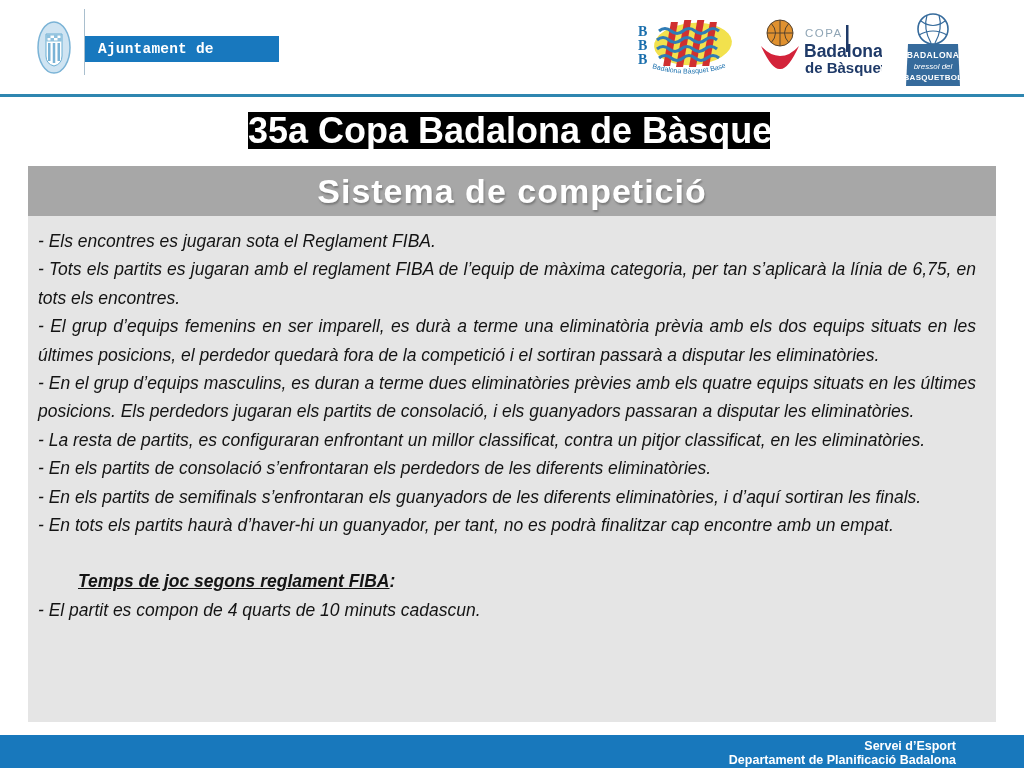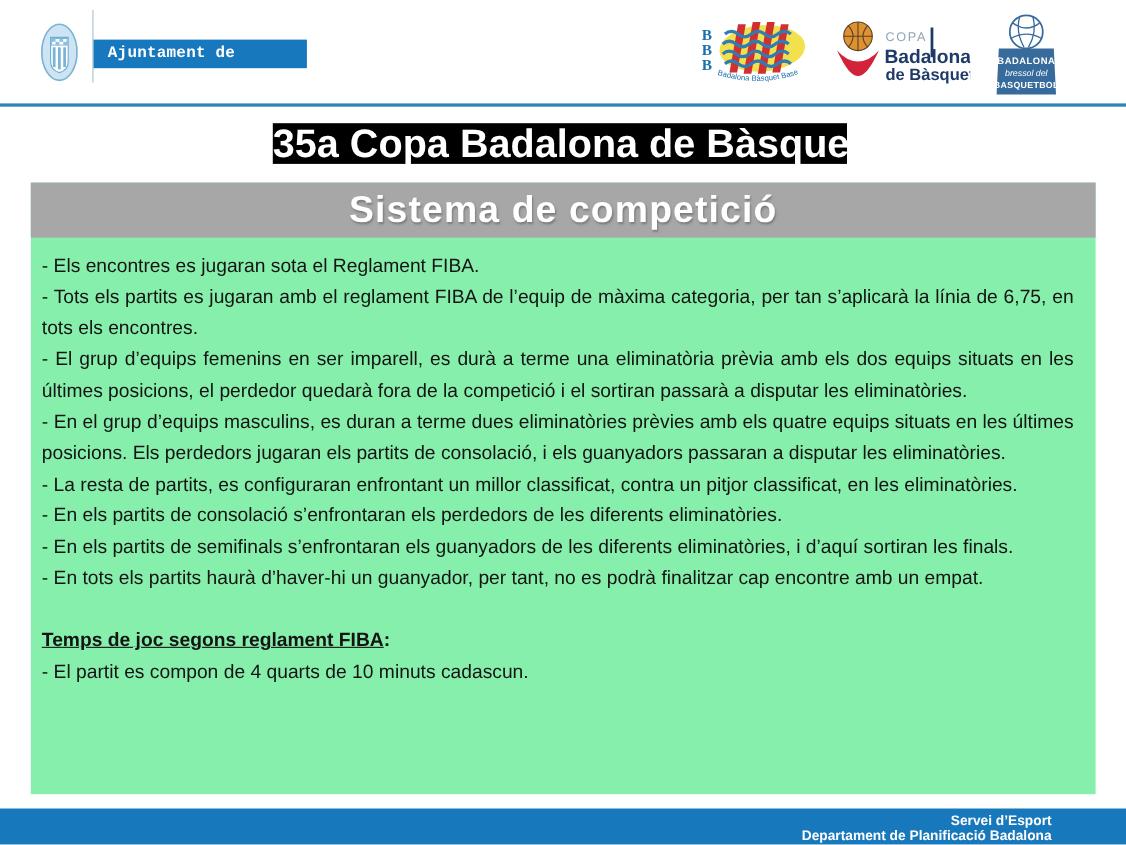--- a/index.html
+++ b/index.html
@@ -17,29 +17,29 @@
   .bressol-logo{position:absolute;left:905px;top:11px;}
 
   .top-rule{position:absolute;left:0;top:94px;width:1024px;height:3px;background:#2e86b0;}
 
   
   .title-bar{position:absolute;left:248px;top:112px;width:522px;height:37px;background:#000;
              color:#fff;font-size:36px;font-weight:bold;text-align:center;line-height:37px;
              white-space:nowrap;}
 
   
-  .box{position:absolute;left:28px;top:166px;width:968px;height:556px;background:#86efac;}
+  .box{position:absolute;left:28px;top:166px;width:968px;height:556px;background:#e5e5e5;}
   .box-header{height:50px;background:#a7a7a7;color:#fff;font-size:34px;font-weight:bold;
               text-align:center;line-height:50px;letter-spacing:1px;
               text-shadow:1px 2px 2px rgba(85,85,85,.55);}
   .box-body{padding:11px 20px 0 10px;font-size:17.5px;line-height:28.4px;color:#141414;
-            text-align:justify;}
+            text-align:justify;font-style:italic;}
   .box-body p{margin:0;}
   .subheading{margin-top:28px !important;font-weight:bold;}
-  .subheading .u{text-decoration:underline;}
+  .subheading .u{text-decoration:underline;margin-left:40px;}
 
   
   .footer{position:absolute;left:0;bottom:0;width:1024px;height:33px;background:#1878bc;
           color:#fff;text-align:right;box-sizing:border-box;padding:4px 68px 0 0;
           font-size:12.5px;font-weight:bold;line-height:14px;}
 </style>
 </head>
 <body>
 
 <div class="slide">

